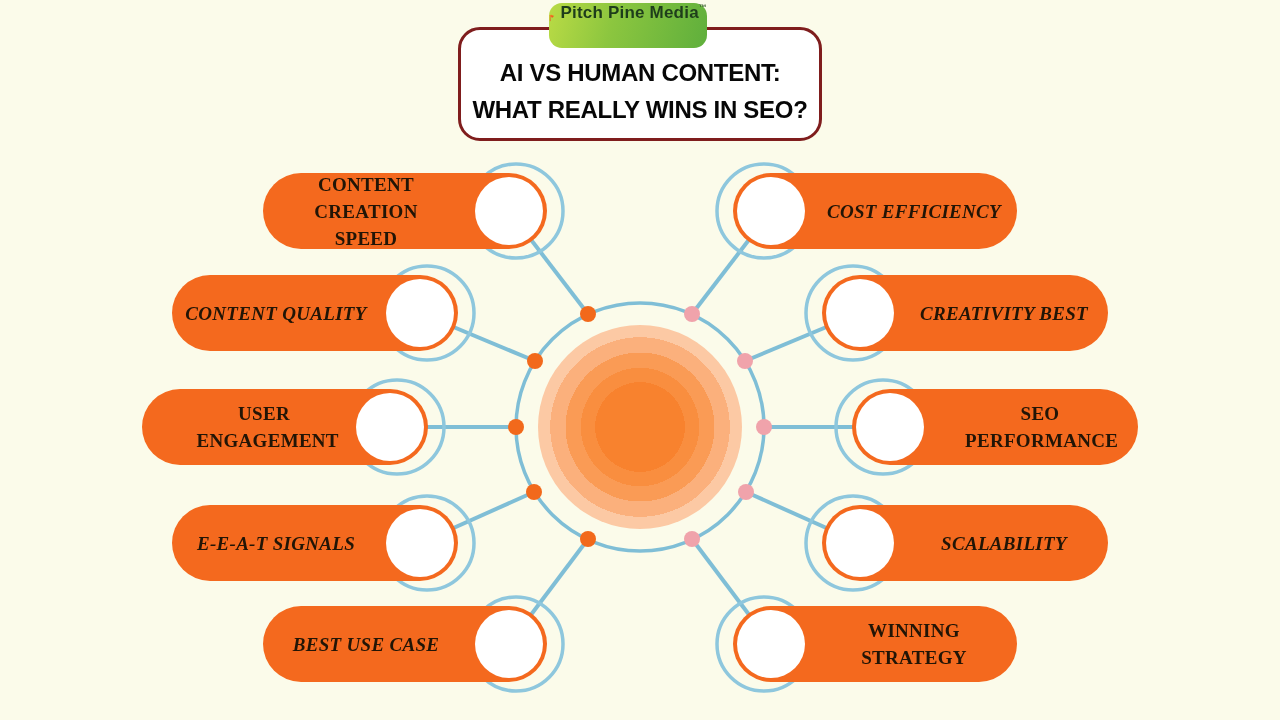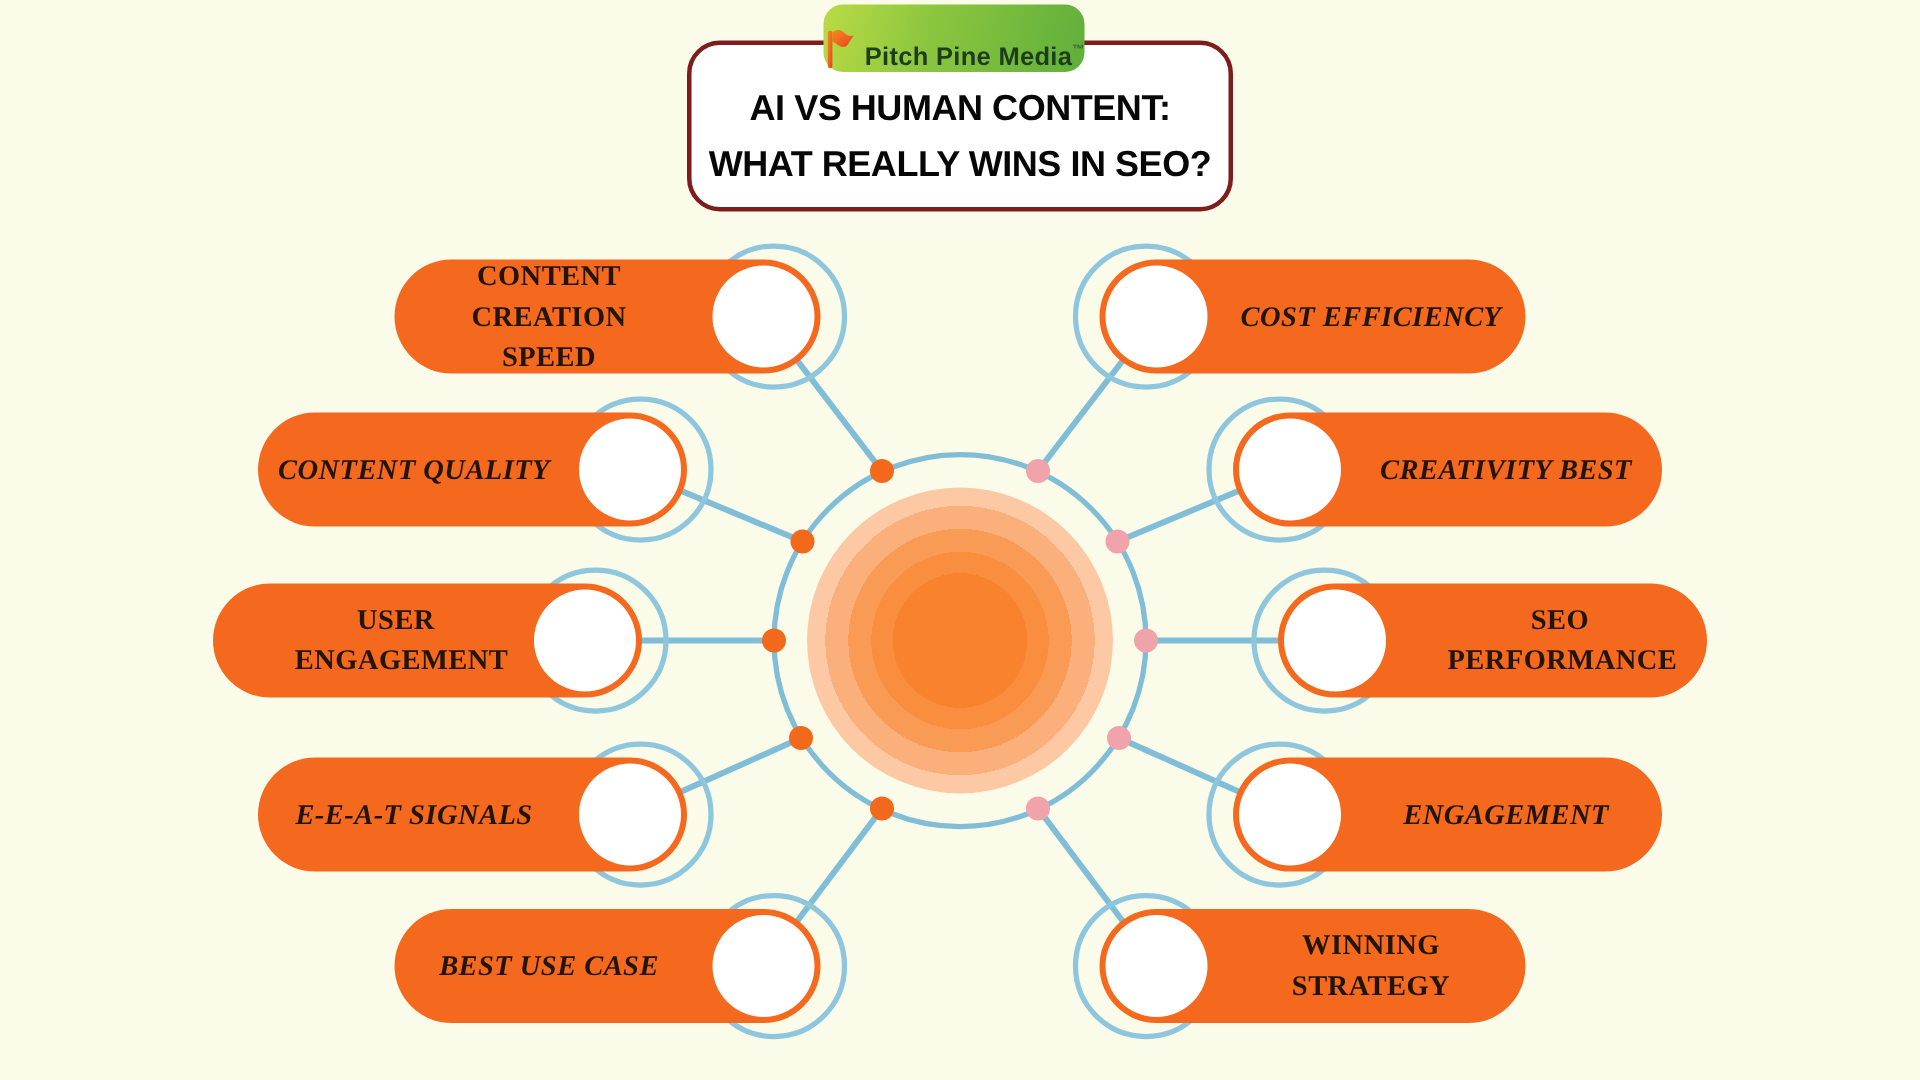--- a/index.html
+++ b/index.html
@@ -15,24 +15,24 @@
     background:#FFFFFF;border:3px solid #7f1d1d;border-radius:22px;
     box-sizing:border-box;z-index:3;
     display:flex;align-items:flex-end;justify-content:center;
   }
   .title-text{
     width:345px;margin-bottom:10px;
     font-weight:800;font-size:24px;line-height:37px;letter-spacing:-0.3px;
     color:#070707;text-align:center;
   }
   .logo-badge{
-    position:absolute;left:549px;top:3px;width:174px;height:45px;
+    position:absolute;left:549px;top:3px;width:158px;height:45px;
     background:linear-gradient(105deg,#BADB45 0%,#8CC63F 40%,#5FAF3C 100%);
     border-radius:13px;z-index:4;
-    display:flex;align-items:flex-end;justify-content:center;gap:6px;
+    display:flex;align-items:flex-start;justify-content:center;gap:6px;
     box-sizing:border-box;
   }
   .logo-text{
     font-weight:700;font-size:17px;color:#1E3D1B;letter-spacing:0.2px;
     white-space:nowrap;
   }
   .logo-tm{font-size:8px;color:#3A5F2E;vertical-align:top;line-height:10px;}
   
   .pill{
     position:absolute;height:76px;background:#F4691E;border-radius:38px;
@@ -189,21 +189,21 @@
 
   <div class="pill right" style="left:852px;top:389px;width:286px;justify-content:center;">
     <div class="label-zone">
       <span class="pill-label w150">SEO PERFORMANCE</span>
     </div>
     <span class="pill-circle"></span>
   </div>
 
   <div class="pill right" style="left:822px;top:505px;width:286px;">
     <div class="label-zone">
-      <span class="pill-label nowrap">ENGAGEMENT</span>
+      <span class="pill-label nowrap">SCALABILITY</span>
     </div>
     <span class="pill-circle"></span>
   </div>
 
   <div class="pill right" style="left:733px;top:606px;width:284px;">
     <div class="label-zone">
       <span class="pill-label w120">WINNING STRATEGY</span>
     </div>
     <span class="pill-circle"></span>
   </div>

